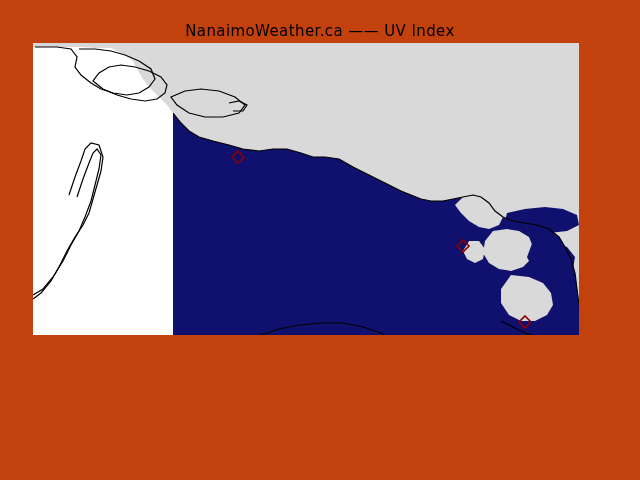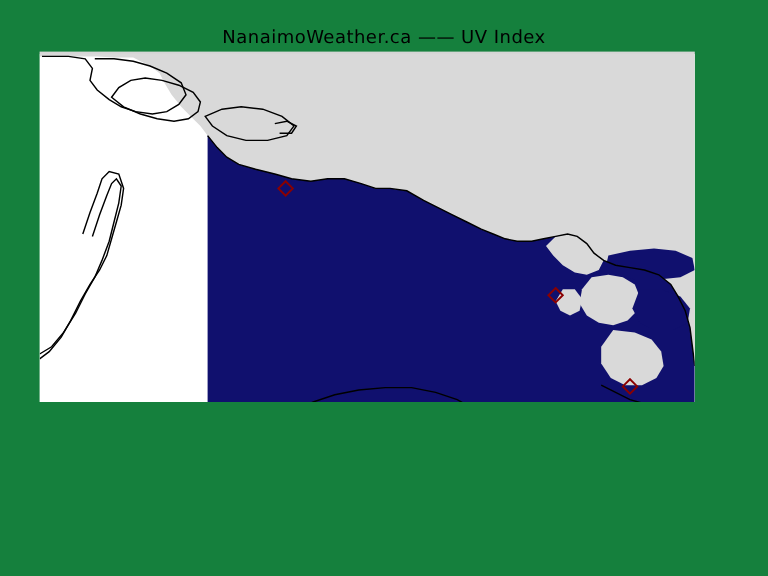--- a/index.html
+++ b/index.html
@@ -14,21 +14,21 @@
     overflow: hidden;
     font-family: "DejaVu Sans", sans-serif;
     -webkit-font-smoothing: none;
   }
 
   #page-root {
     position: absolute;
     left: 0; top: 0;
     width: 640px;
     height: 480px;
-    background: #15803d;
+    background: #c2410c;
   }
 
   
   .chart-title {
     position: absolute;
     left: 0;
     top: 22px;
     width: 640px;
     text-align: center;
     font-size: 15px;

